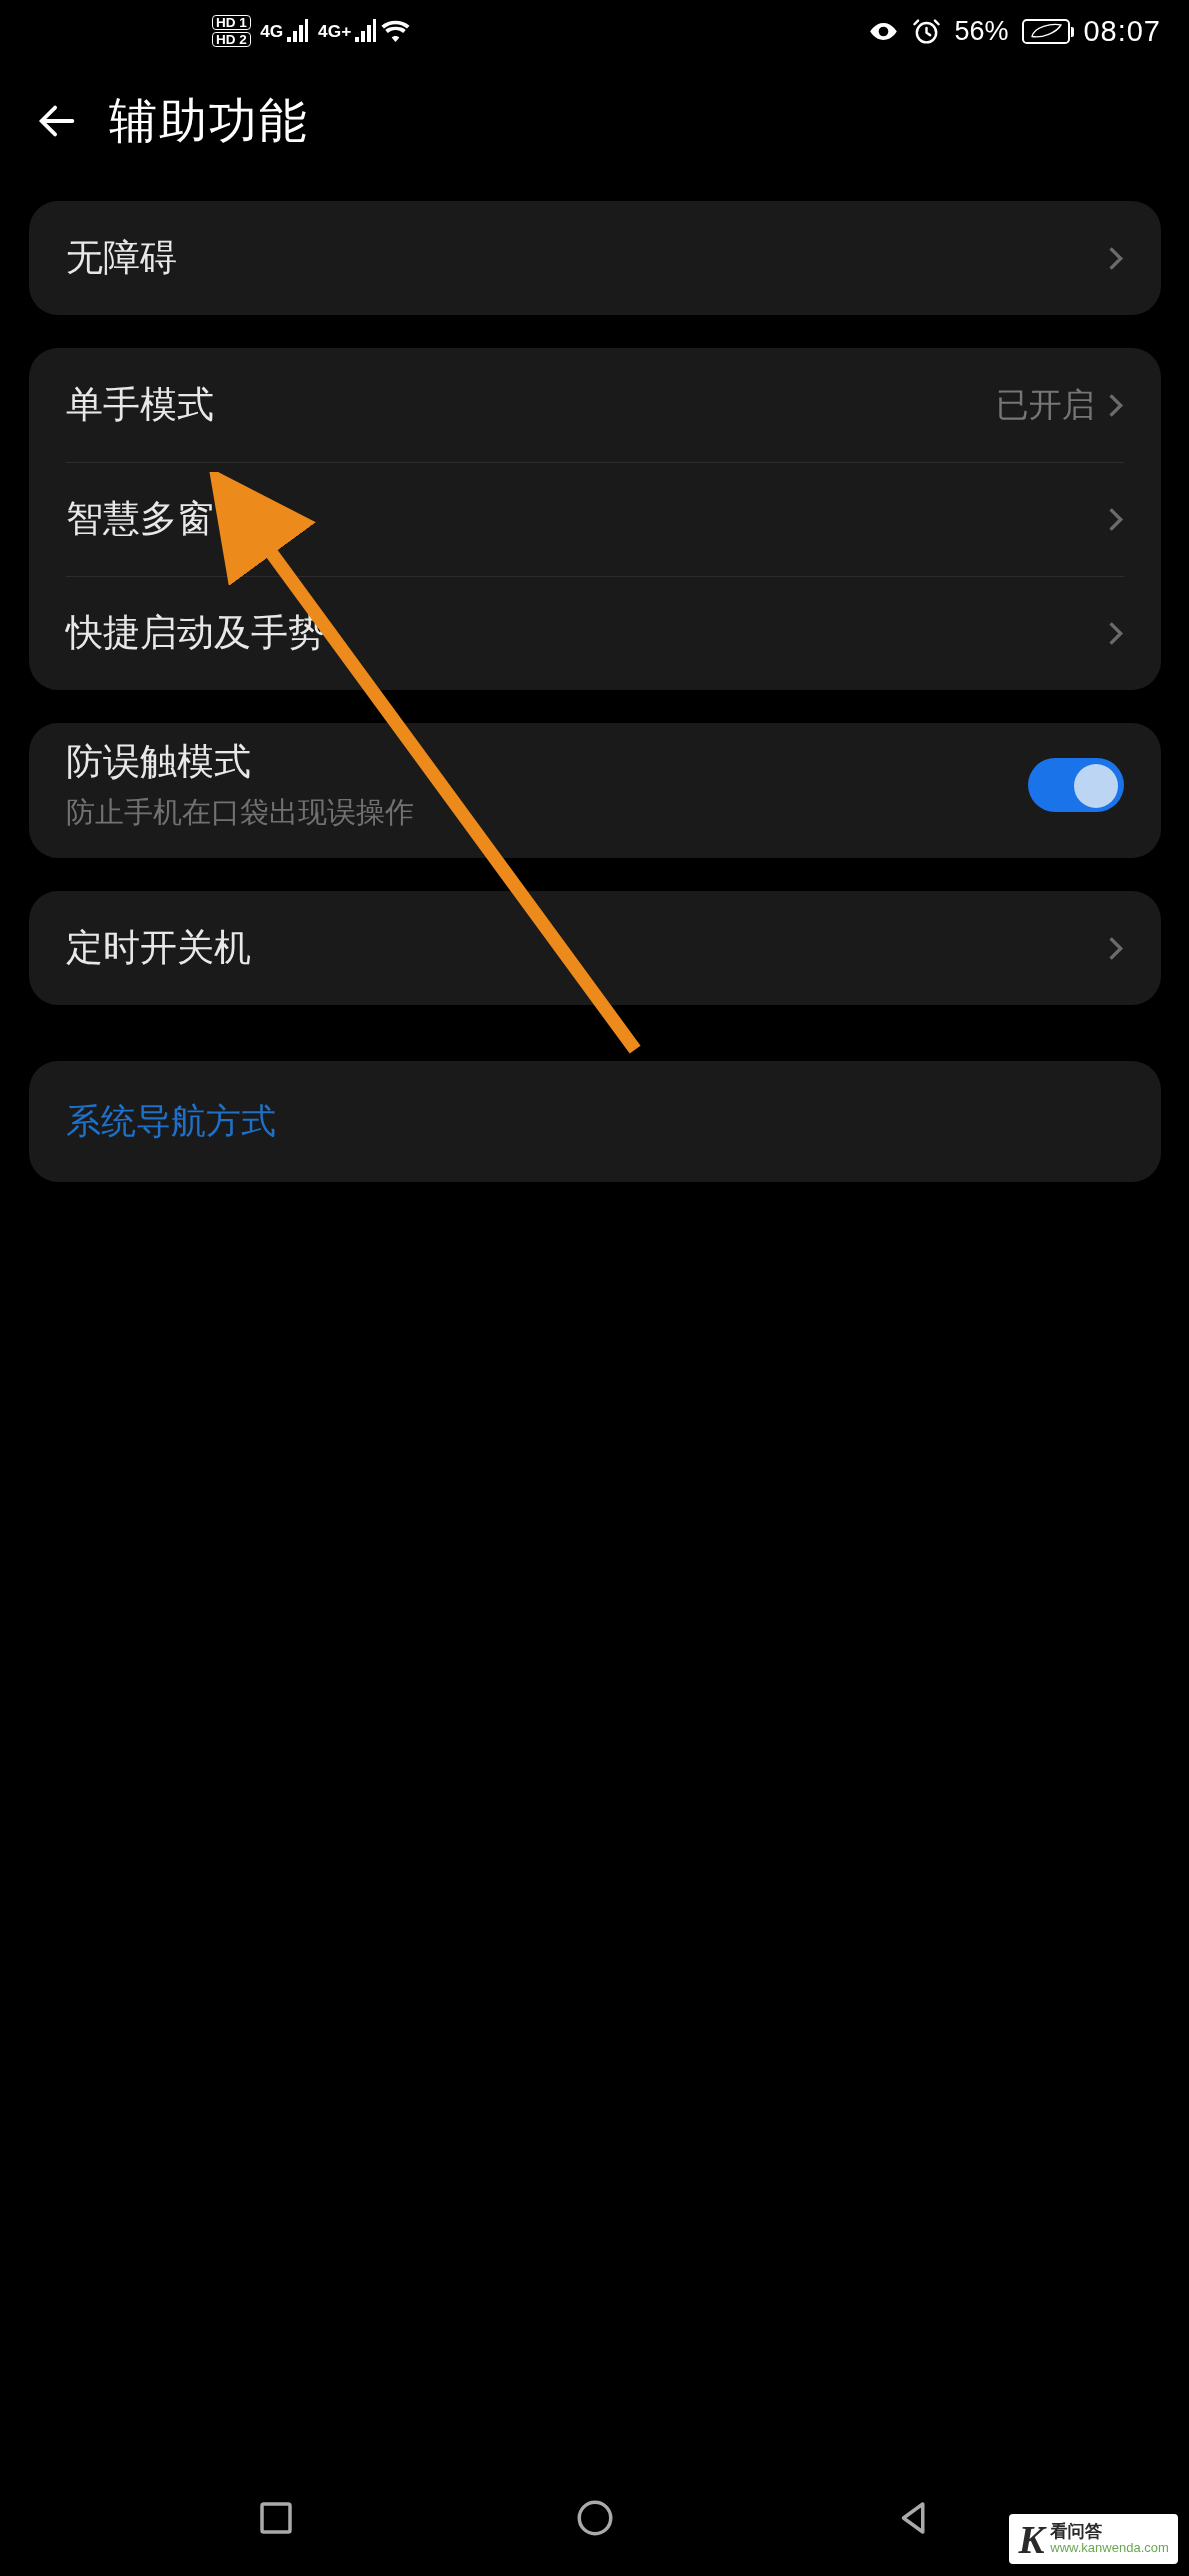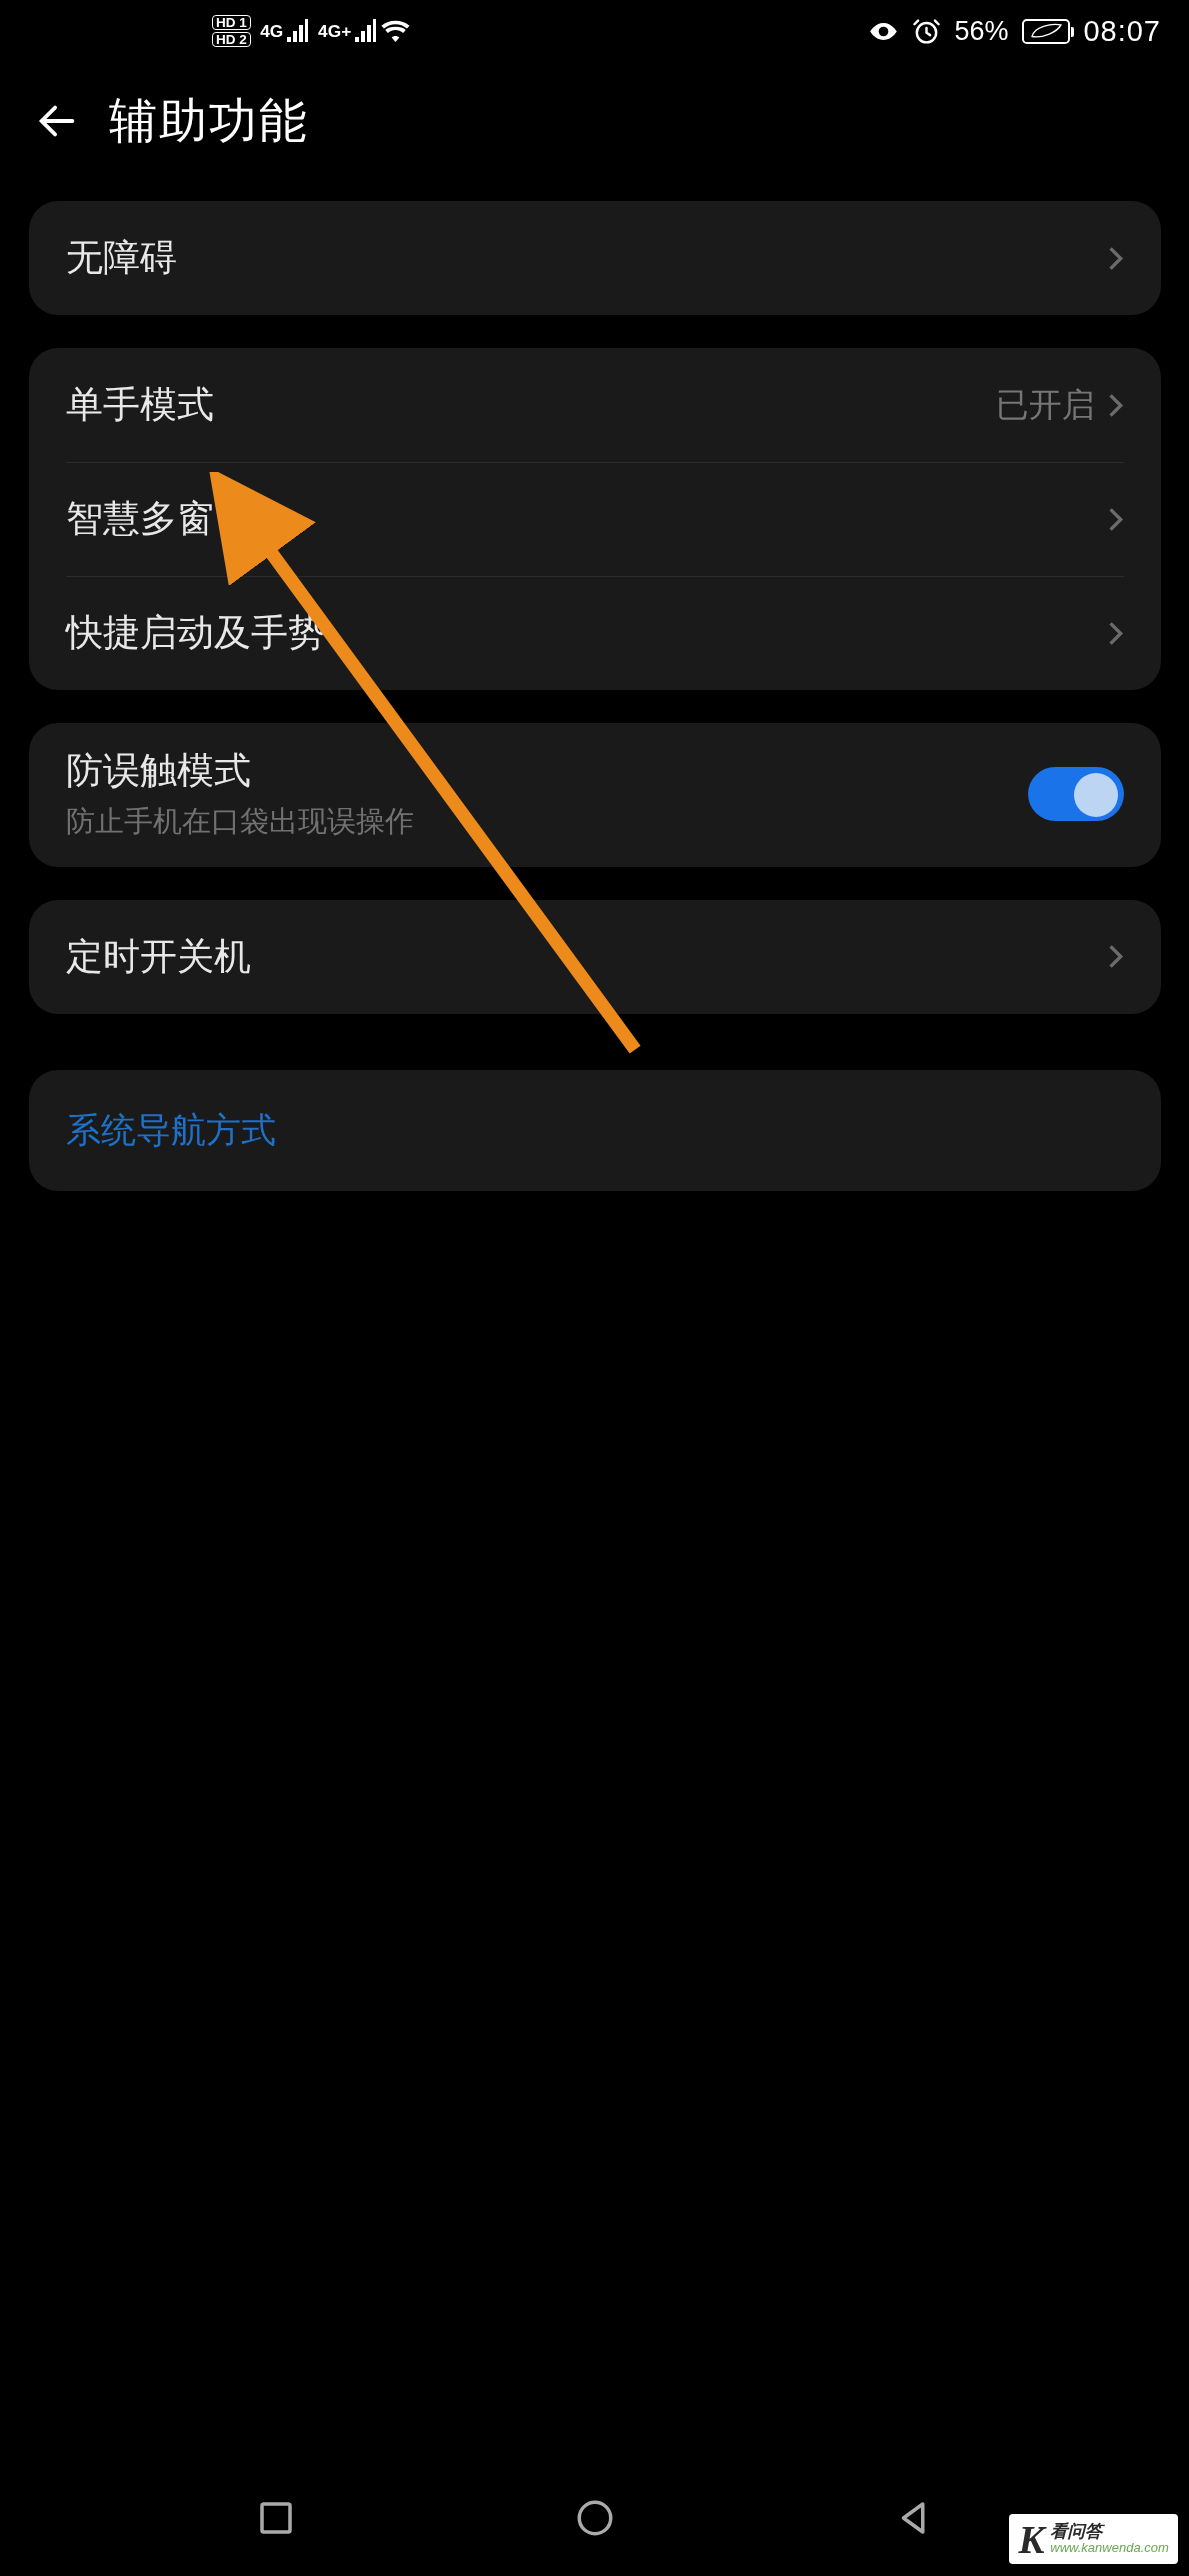--- a/index.html
+++ b/index.html
@@ -123,21 +123,21 @@
       right:37px;
       height:1px;
       background:#2c2c2c;
     }
     .item-text { display:flex; flex-direction:column; gap:5.8px; }
     .item-label { font-size: 37px; color:#e8e8e8; }
     .item-sub { font-size: 29px; color:#717171; }
     .item-right { display:flex; align-items:center; gap:12px; }
     .item-value { font-size: 33px; color:#767676; }
     .chevron { width:17.3px; height:27px; }
-    .item.tall { min-height:135px; padding-top:23px; padding-bottom:25px; }
+    .item.tall { min-height:135px; padding-top:14px; padding-bottom:25px; }
 
     
     .toggle {
       width: 96px;
       height: 54px;
       background: #1a73e8;
       border-radius: 27px;
       position:relative;
     }
     .toggle::after{
@@ -198,21 +198,21 @@
       border-radius:3.9px;
     }
     .watermark-logo {
       font-size:39px;
       font-weight:900;
       font-style:italic;
       color:#2a2a2a;
       font-family: Georgia, serif;
       line-height:1;
     }
-    .watermark-text { display:flex; flex-direction:column; line-height:1.1;font-style:italic;}
+    .watermark-text { display:flex; flex-direction:column; line-height:1.1;}
     .wm-cn { font-size:17.3px; color:#2a2a2a; font-weight:700;}
     .wm-url { font-size:13px; color:#6aa850;text-align:center; }
   </style>
 </head>
 <body>
 
 <div class="status-bar">
   <div class="status-left-icons">
     <div class="hd-badges">
       <span class="hd-badge">HD 1</span>

